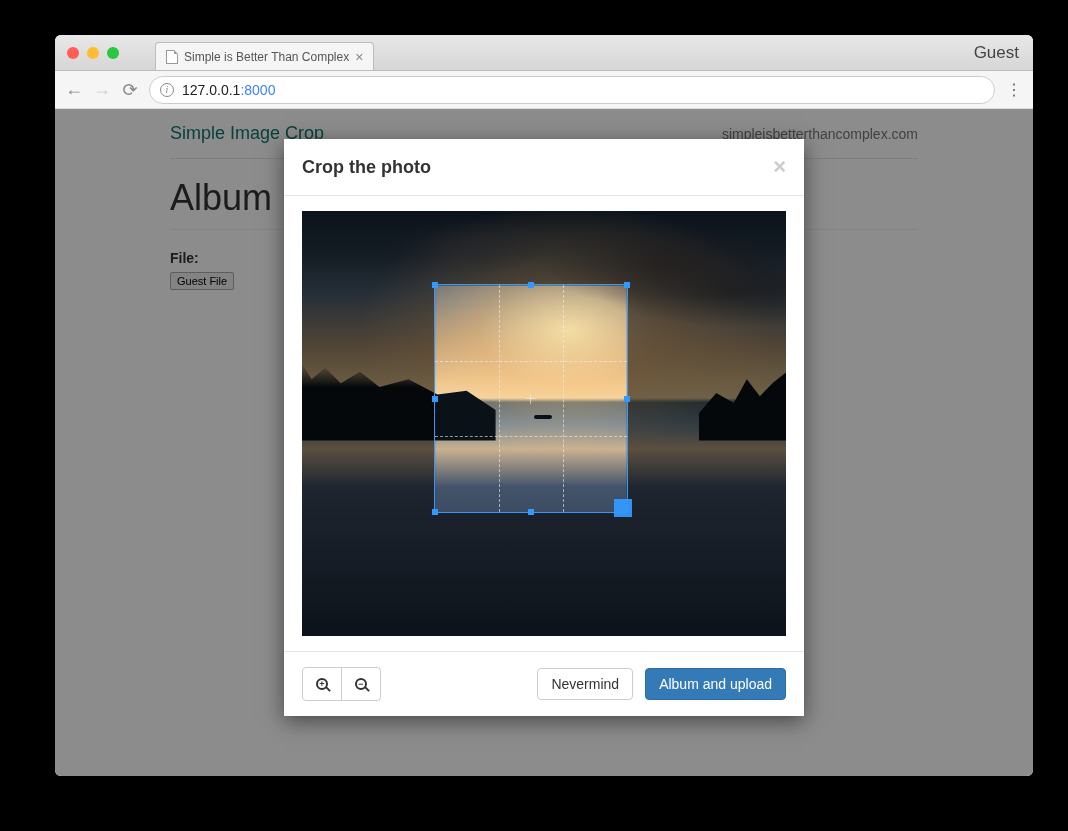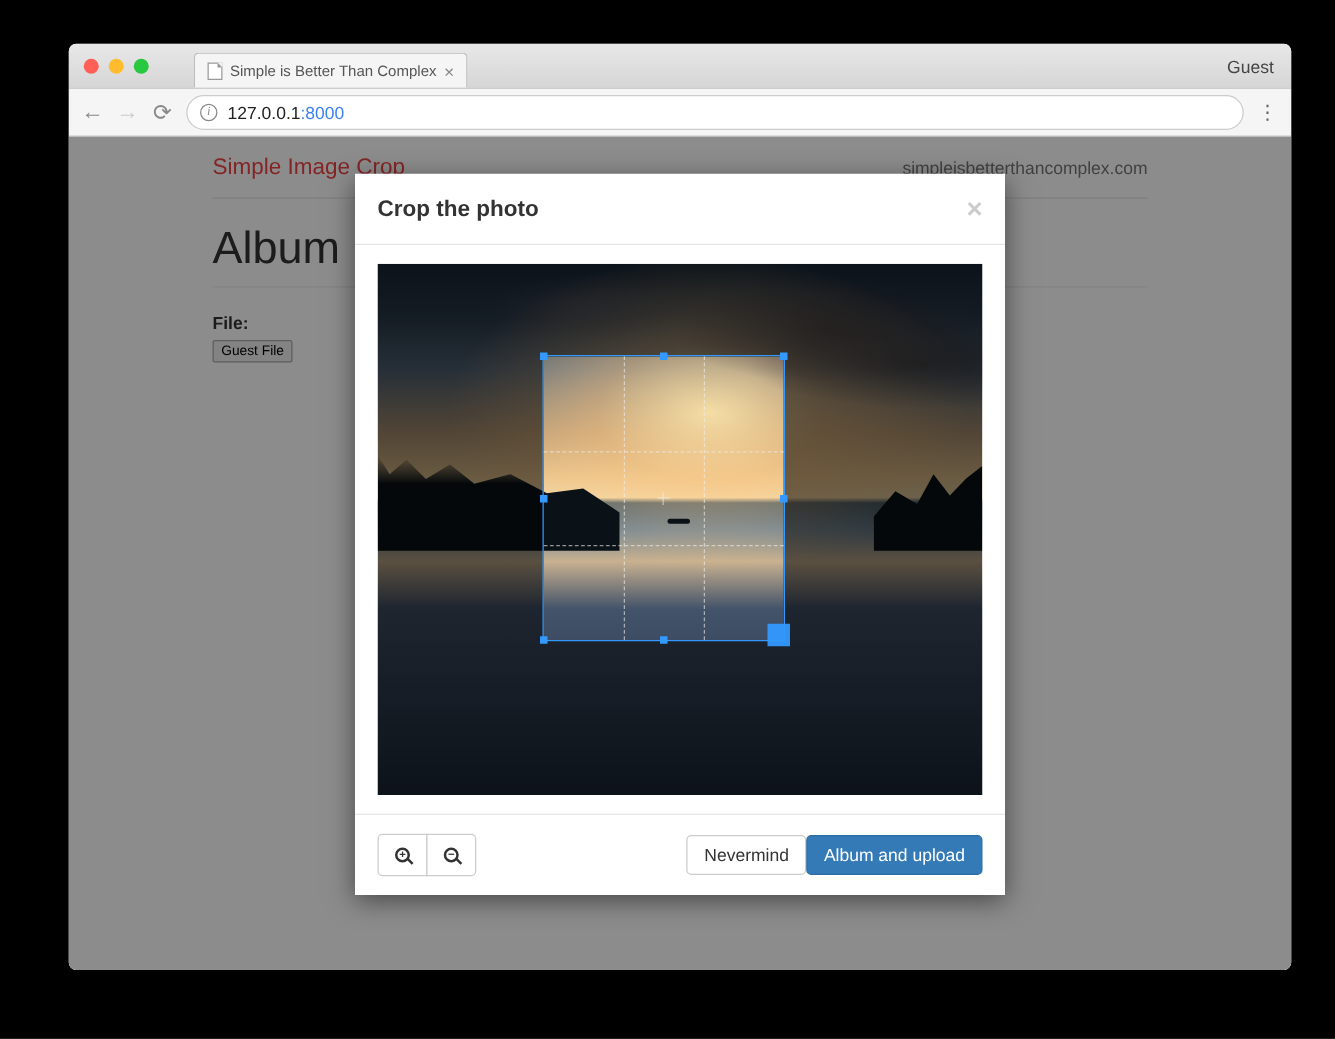--- a/index.html
+++ b/index.html
@@ -61,21 +61,21 @@
   font-size: 12px;
   color: #555;
   align-self: flex-end;
   gap: 6px;
 }
 .tab-close { color: #888; font-size: 14px; cursor: pointer; }
 
 .guest-label {
   margin-left: auto;
   margin-right: 14px;
-  font-size: 14px;
+  font-size: 17px;
   color: #444;
 }
 
 .toolbar {
   height: 38px;
   background: #f5f5f5;
   border-bottom: 1px solid #ddd;
   display: flex;
   align-items: center;
   padding: 0 10px;
@@ -117,21 +117,21 @@
 }
 .page-nav {
   height: 50px;
   border-bottom: 1px solid #e5e5e5;
   display: flex;
   align-items: center;
   justify-content: space-between;
   font-size: 18px;
   color: #777;
 }
-.page-nav-brand { color: #ef4444; }
+.page-nav-brand { color: #0f766e; }
 .page-nav-link { color: #777; font-size: 14px; }
 
 .page-heading {
   font-size: 36px;
   font-weight: 500;
   color: #333;
   margin-top: 18px;
   margin-bottom: 10px;
 }
 .hr { border: none; border-top: 1px solid #eee; }
@@ -278,21 +278,21 @@
 }
 .mag::after {
   content: ""; position: absolute; width: 6px; height: 2px; background: #333;
   right: -5px; bottom: -2px; transform: rotate(45deg);
 }
 .mag .plus, .mag .minus {
   position: absolute; left: 50%; top: 50%; transform: translate(-50%,-50%);
   font-size: 9px; font-weight: 700; color: #333; line-height: 1;
 }
 
-.footer-right { margin-left: auto; display: flex; gap: 0; padding-left: 22px; }
+.footer-right { margin-left: auto; display: flex; gap: 12px; padding-left: 22px; }
 .btn {
   padding: 7px 13px;
   border-radius: 4px;
   font-size: 14px;
   cursor: pointer;
   border: 1px solid;
 }
 .btn-default { background: #fff; border-color: #ccc; color: #333; }
 .btn-primary { background: #337ab7; border-color: #2e6da4; color: #fff; }
 

